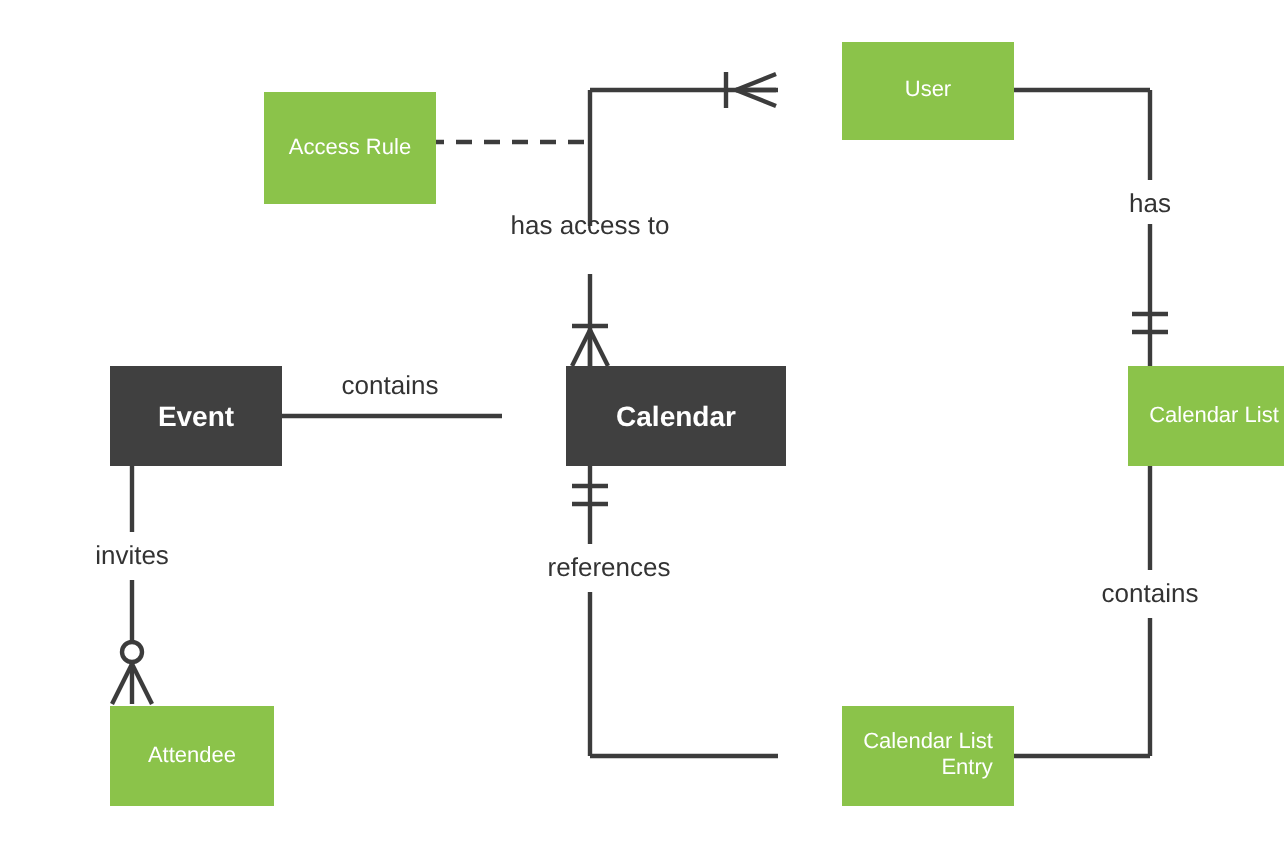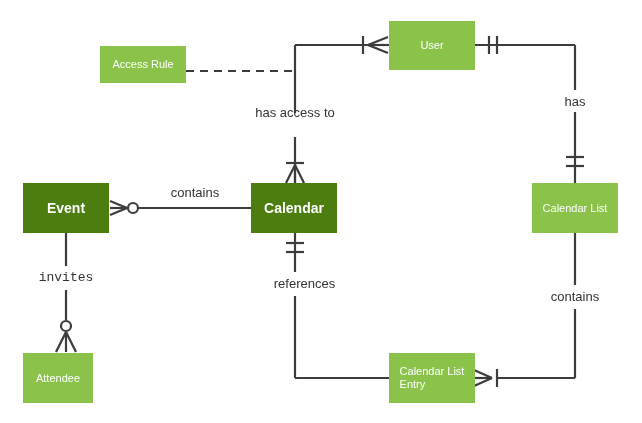--- a/index.html
+++ b/index.html
@@ -20,28 +20,29 @@
     left: 0;
     top: 0;
     width: 642px;
     height: 423px;
   }
   .entity-box {
     position: absolute;
     display: flex;
     align-items: center;
     justify-content: center;
-    text-align: left;
+    text-align: right;
     color: #ffffff;
     line-height: 1.15;
     box-sizing: border-box;
     z-index: 5;
+    margin-left: 32px;
   }
   .entity-green { background: #8BC34A; }
-  .entity-orange { background: #4d7c0f; }
+  .entity-orange { background: #404040; }
   .entity-label-sm { font-size: 11px; }
   .entity-label-lg { font-size: 14px; font-weight: bold; }
   .edge-label {
     position: absolute;
     font-size: 13px;
     color: #333333;
     white-space: nowrap;
     z-index: 4;
     background: transparent;
   }
@@ -133,52 +134,52 @@
         <line x1="295" y1="296" x2="295" y2="378"></line>
         <line x1="295" y1="378" x2="389" y2="378"></line>
 
         <line x1="286" y1="243" x2="304" y2="243"></line>
         <line x1="286" y1="252" x2="304" y2="252"></line>
       </g>
 
     </g>
   </svg>
 
-  <div class="entity-box entity-green entity-label-sm" style="left:100px; top:46px; width:86px; height:37px;">
+  <div class="entity-box entity-green entity-label-sm" style="left:100px; top:46px; width:86px; height:56px;">
     <span>Access Rule</span>
   </div>
 
   <div class="entity-box entity-green entity-label-sm" style="left:389px; top:21px; width:86px; height:49px;">
     <span>User</span>
   </div>
 
   <div class="entity-box entity-orange entity-label-lg" style="left:23px; top:183px; width:86px; height:50px;">
     <span>Event</span>
   </div>
 
-  <div class="entity-box entity-orange entity-label-lg" style="left:251px; top:183px; width:86px; height:50px;">
+  <div class="entity-box entity-orange entity-label-lg" style="left:251px; top:183px; width:110px; height:50px;">
     <span>Calendar</span>
   </div>
 
   <div class="entity-box entity-green entity-label-sm" style="left:532px; top:183px; width:86px; height:50px;">
     <span>Calendar List</span>
   </div>
 
-  <div class="entity-box entity-green entity-label-sm" style="left:23px; top:353px; width:70px; height:50px;">
+  <div class="entity-box entity-green entity-label-sm" style="left:23px; top:353px; width:82px; height:50px;">
     <span>Attendee</span>
   </div>
 
   <div class="entity-box entity-green entity-label-sm" style="left:389px; top:353px; width:86px; height:50px;">
     <span style="white-space:pre-line;">Calendar List
 Entry</span>
   </div>
 
   <div class="edge-label center-x" style="left:195px; top:185px;">contains</div>
 
-  <div class="edge-label center-x" style="left:66px; top:270px;font-family:Liberation Mono, monospace;">invites</div>
+  <div class="edge-label center-x" style="left:66px; top:270px;">invites</div>
 
   <div class="edge-label center-x" style="left:295px; top:105px;">has access to</div>
 
   <div class="edge-label center-x" style="left:575px; top:94px;">has</div>
 
   <div class="edge-label center-x" style="left:575px; top:289px;">contains</div>
 
   <div class="edge-label center-x" style="left:295px; top:276px;padding-left:19px;">references</div>
 
 </div>

